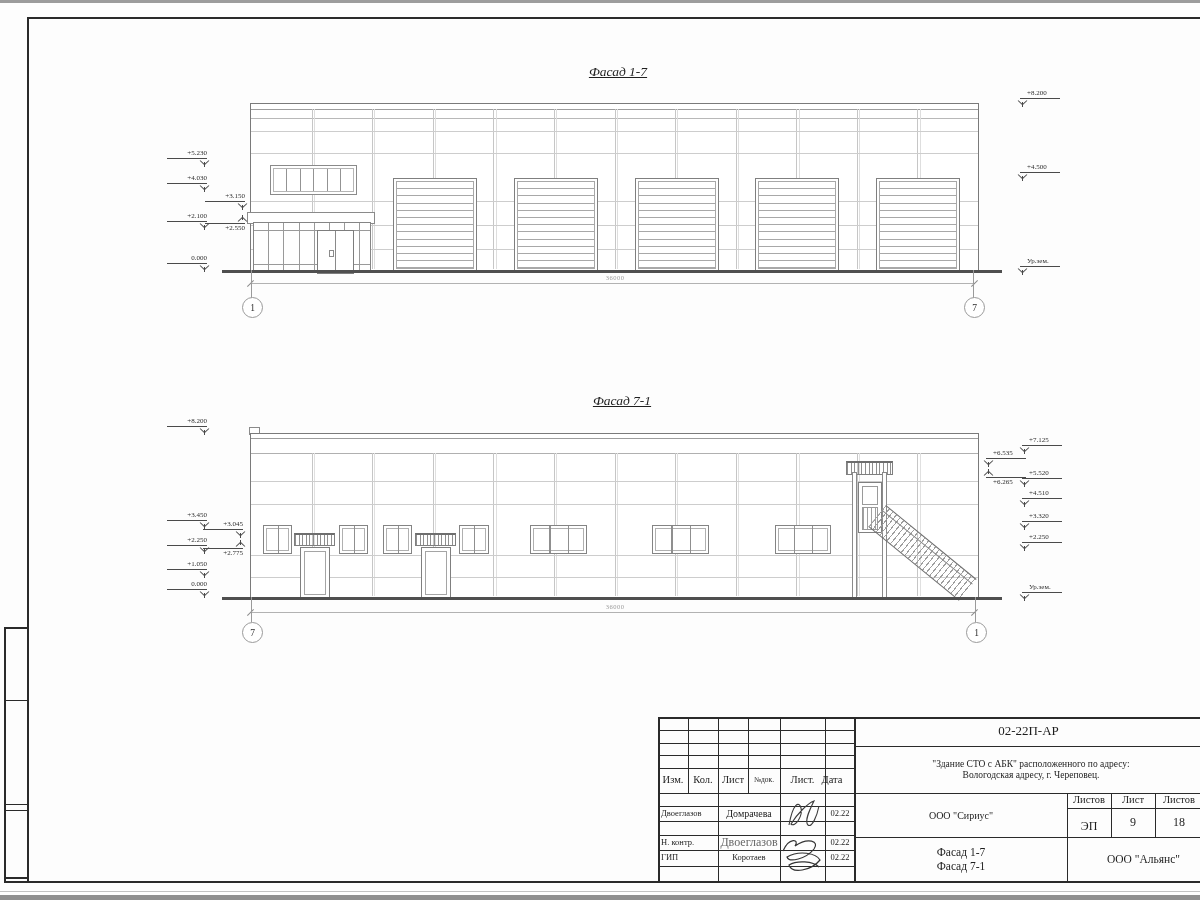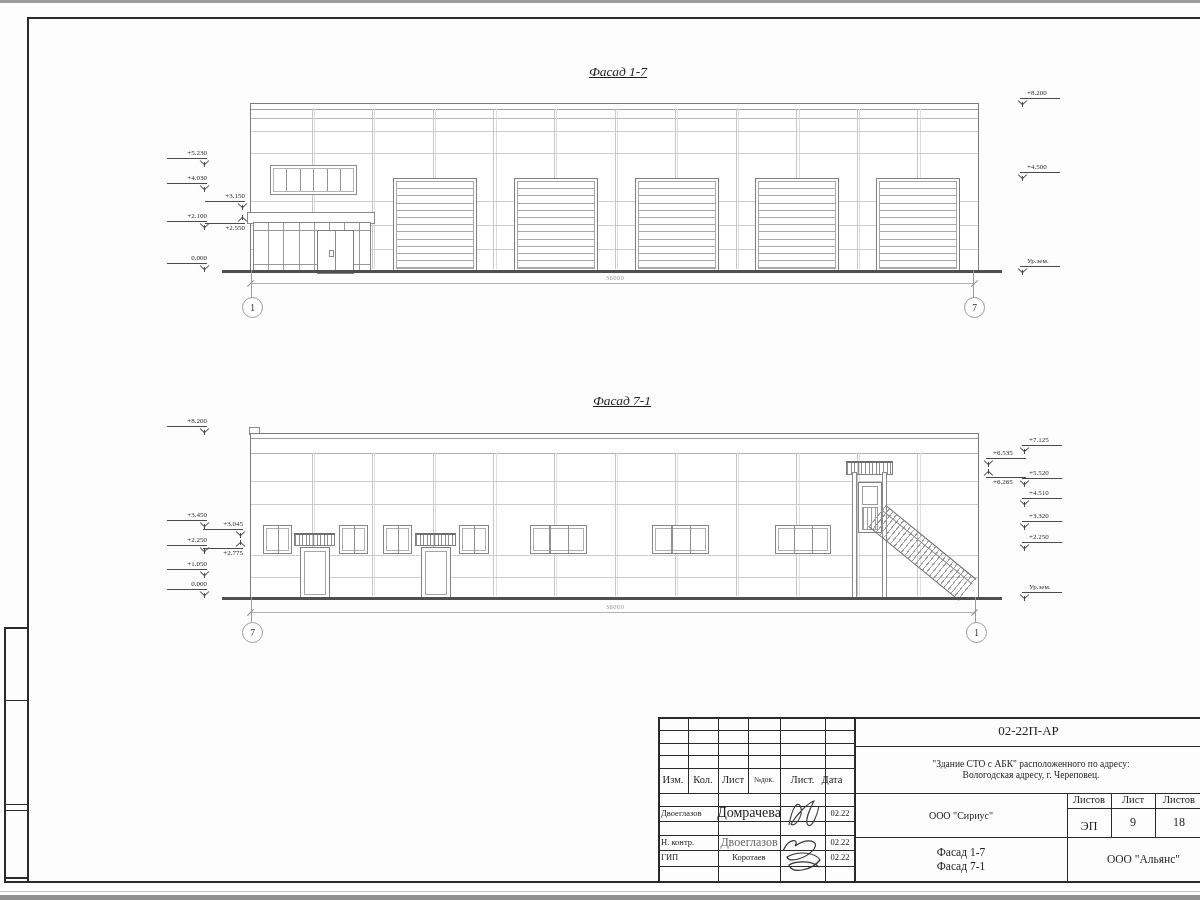--- a/index.html
+++ b/index.html
@@ -410,21 +410,21 @@
     </div>
 
   <div class="cell" style="left:658px;top:768px;width:30px;height:25px;font-size:10.5px;">Изм.</div>
   <div class="cell" style="left:688px;top:768px;width:30px;height:25px;font-size:10.5px;">Кол.</div>
   <div class="cell" style="left:718px;top:768px;width:30px;height:25px;font-size:10.5px;">Лист</div>
   <div class="cell" style="left:748px;top:768px;width:32px;height:25px;font-size:7.5px;">№док.</div>
   <div class="cell" style="left:780px;top:768px;width:45px;height:25px;font-size:10.5px;">Лист.</div>
   <div class="cell" style="left:825px;top:768px;width:14px;height:25px;font-size:10.5px;">Дата</div>
 
   <div class="cell cl" style="left:661px;top:806px;width:57px;height:15px;font-size:8.5px;">Двоеглазов</div>
-  <div class="cell" style="left:718px;top:806px;width:62px;height:15px;font-size:14px;text-align:center;">Домрачева</div>
+  <div class="cell" style="left:718px;top:806px;width:62px;height:15px;font-size:10px;text-align:center;">Домрачева</div>
   <div class="cell" style="left:825px;top:806px;width:30px;height:15px;font-size:8.5px;">02.22</div>
   <div class="cell cl" style="left:661px;top:835px;width:57px;height:15px;font-size:8.5px;">Н. контр.</div>
   <div class="cell" style="left:718px;top:835px;width:62px;height:15px;font-size:12px;color:#666;">Двоеглазов</div>
   <div class="cell" style="left:825px;top:835px;width:30px;height:15px;font-size:8.5px;">02.22</div>
   <div class="cell cl" style="left:661px;top:850px;width:57px;height:16px;font-size:8.5px;">ГИП</div>
   <div class="cell" style="left:718px;top:850px;width:62px;height:16px;font-size:8.5px;">Коротаев</div>
   <div class="cell" style="left:825px;top:850px;width:30px;height:16px;font-size:8.5px;">02.22</div>
 
   <svg class="sig" style="left:784px;top:795px;" width="40" height="40" viewBox="0 0 40 40">
     <path d="M5 30 C9 8,15 6,17 13 C19 21,11 33,7 29 C13 19,24 8,30 6 C26 14,20 26,24 30 C28 33,33 21,35 11" stroke="#3a3a3a" fill="none" stroke-width="1.1"></path>

